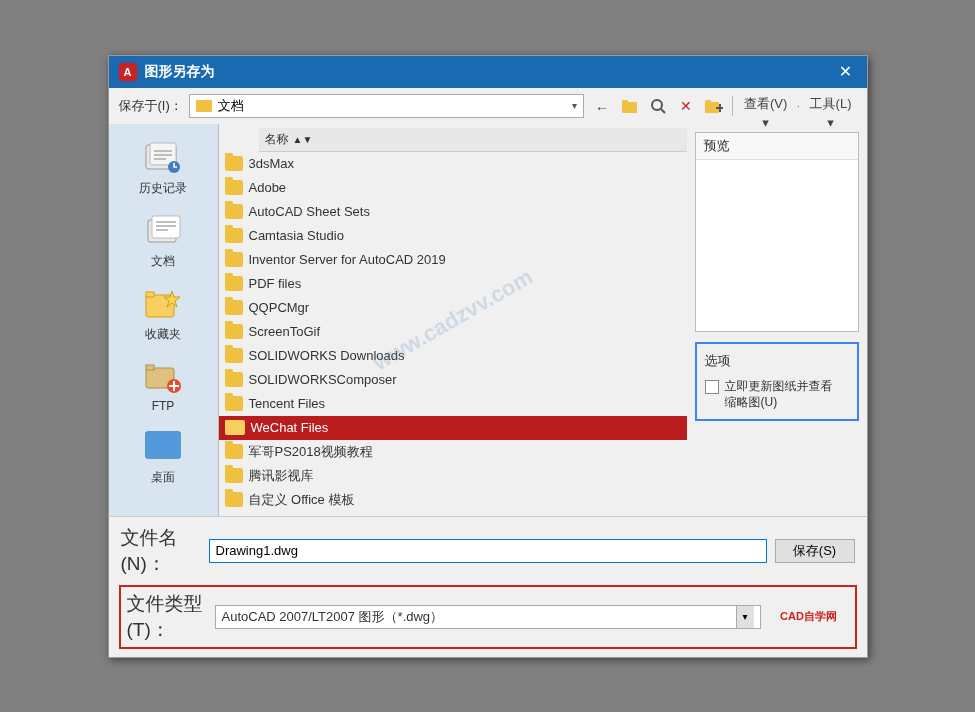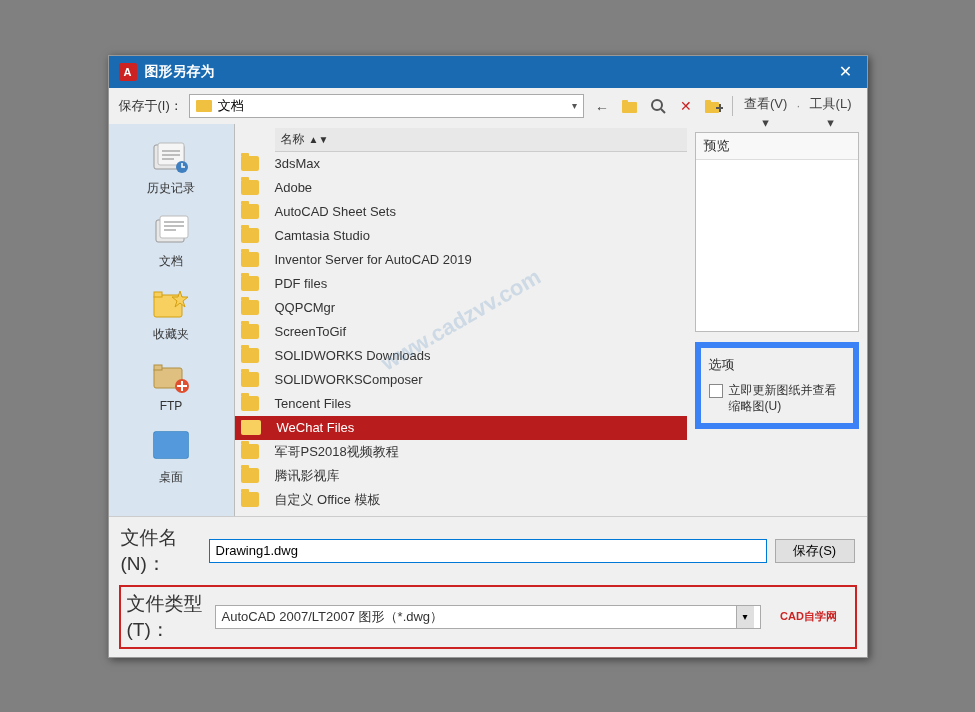--- a/index.html
+++ b/index.html
@@ -135,21 +135,21 @@
       align-items: center;
       gap: 2px;
       flex-direction: column;
     }
     .main-area {
       display: flex;
       flex: 1;
       min-height: 0;
     }
     .sidebar {
-      width: 126px;
+      width: 110px;
       background: #d8e4f0;
       display: flex;
       flex-direction: column;
       align-items: center;
       padding: 10px 0;
       gap: 4px;
       border-right: 1px solid #bbb;
     }
     .sidebar-item {
       display: flex;
@@ -190,21 +190,21 @@
     .file-list {
       flex: 1;
       overflow-y: auto;
       overflow-x: hidden;
     }
     .file-row {
       display: flex;
       align-items: center;
       padding: 3px 6px;
       cursor: pointer;
-      gap: 16px;
+      gap: 6px;
       min-height: 24px;
     }
     .file-row.selected {
       background: #b91c1c;
       color: white;
     }
     .file-row.selected .file-name {
       color: white;
     }
     .folder-icon {
@@ -254,21 +254,21 @@
       padding: 4px 8px;
       font-size: 13px;
       color: #333;
       border-bottom: 1px solid #ddd;
     }
     .preview-content {
       flex: 1;
       background: white;
     }
     .options-area {
-      border: 6px solid #3b82f6;
+      border: 2px solid #3b82f6;
       padding: 8px;
     }
     .options-label {
       font-size: 13px;
       color: #333;
       margin-bottom: 8px;
     }
     .checkbox-row {
       display: flex;
       align-items: flex-start;

